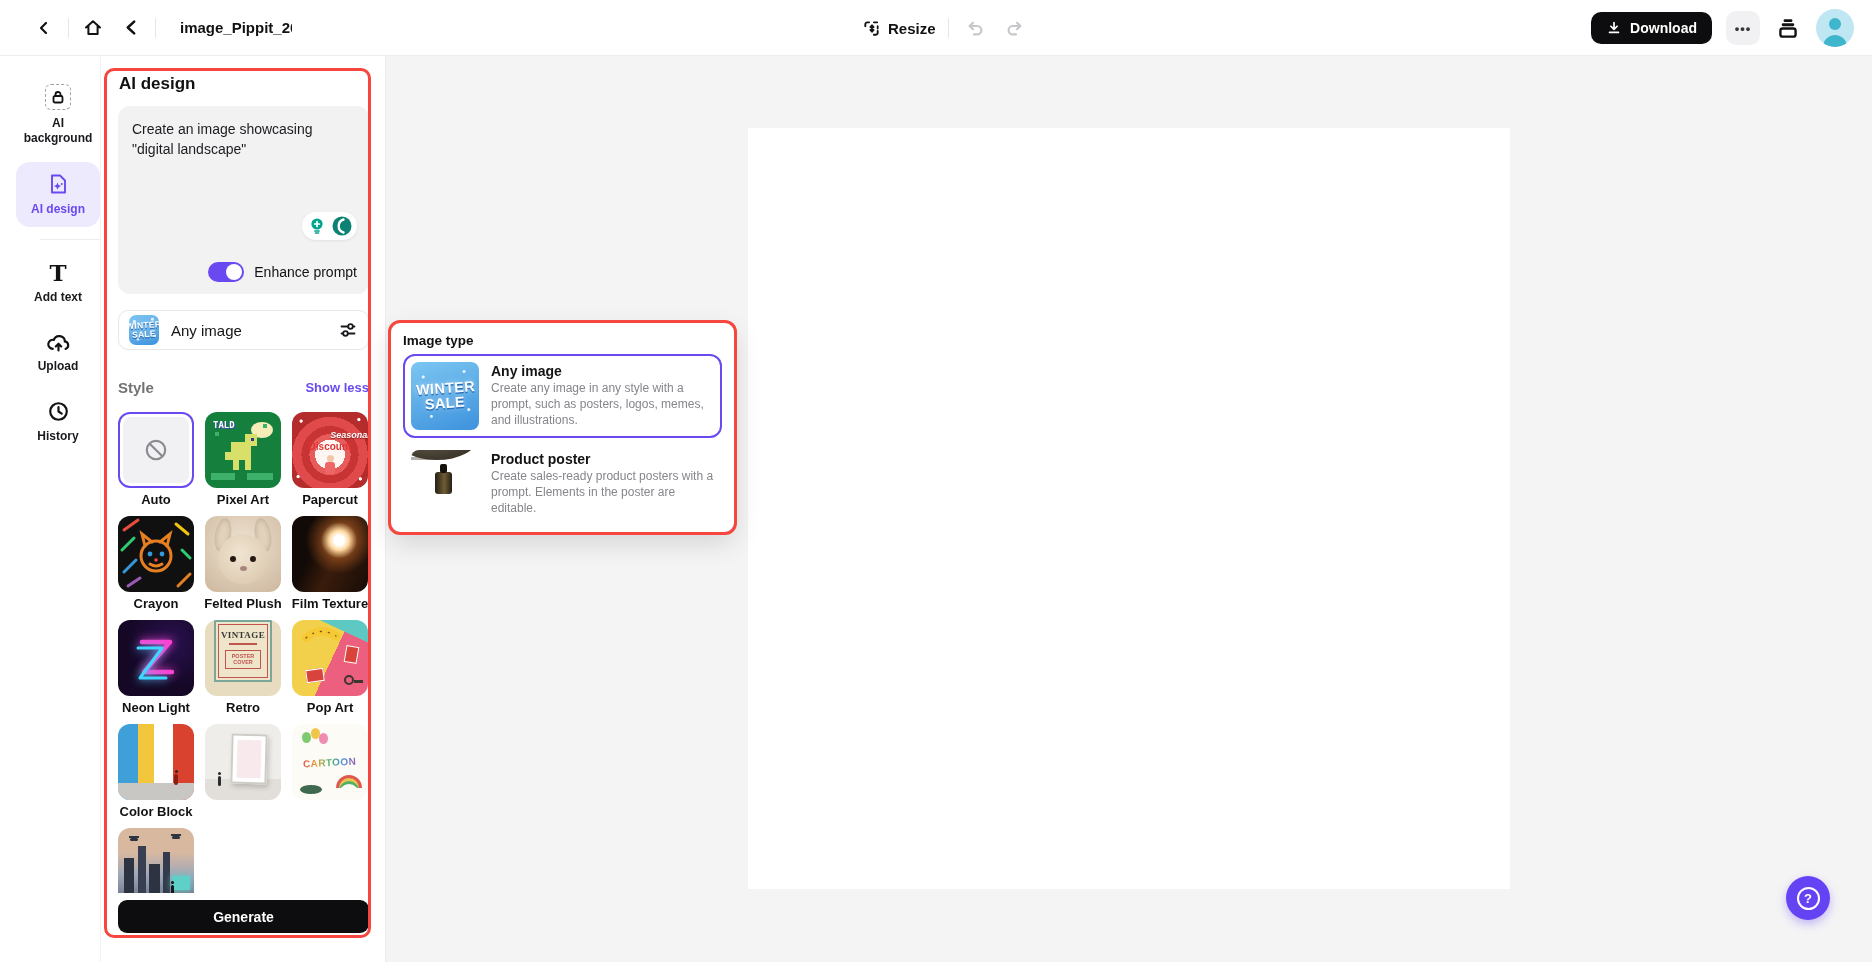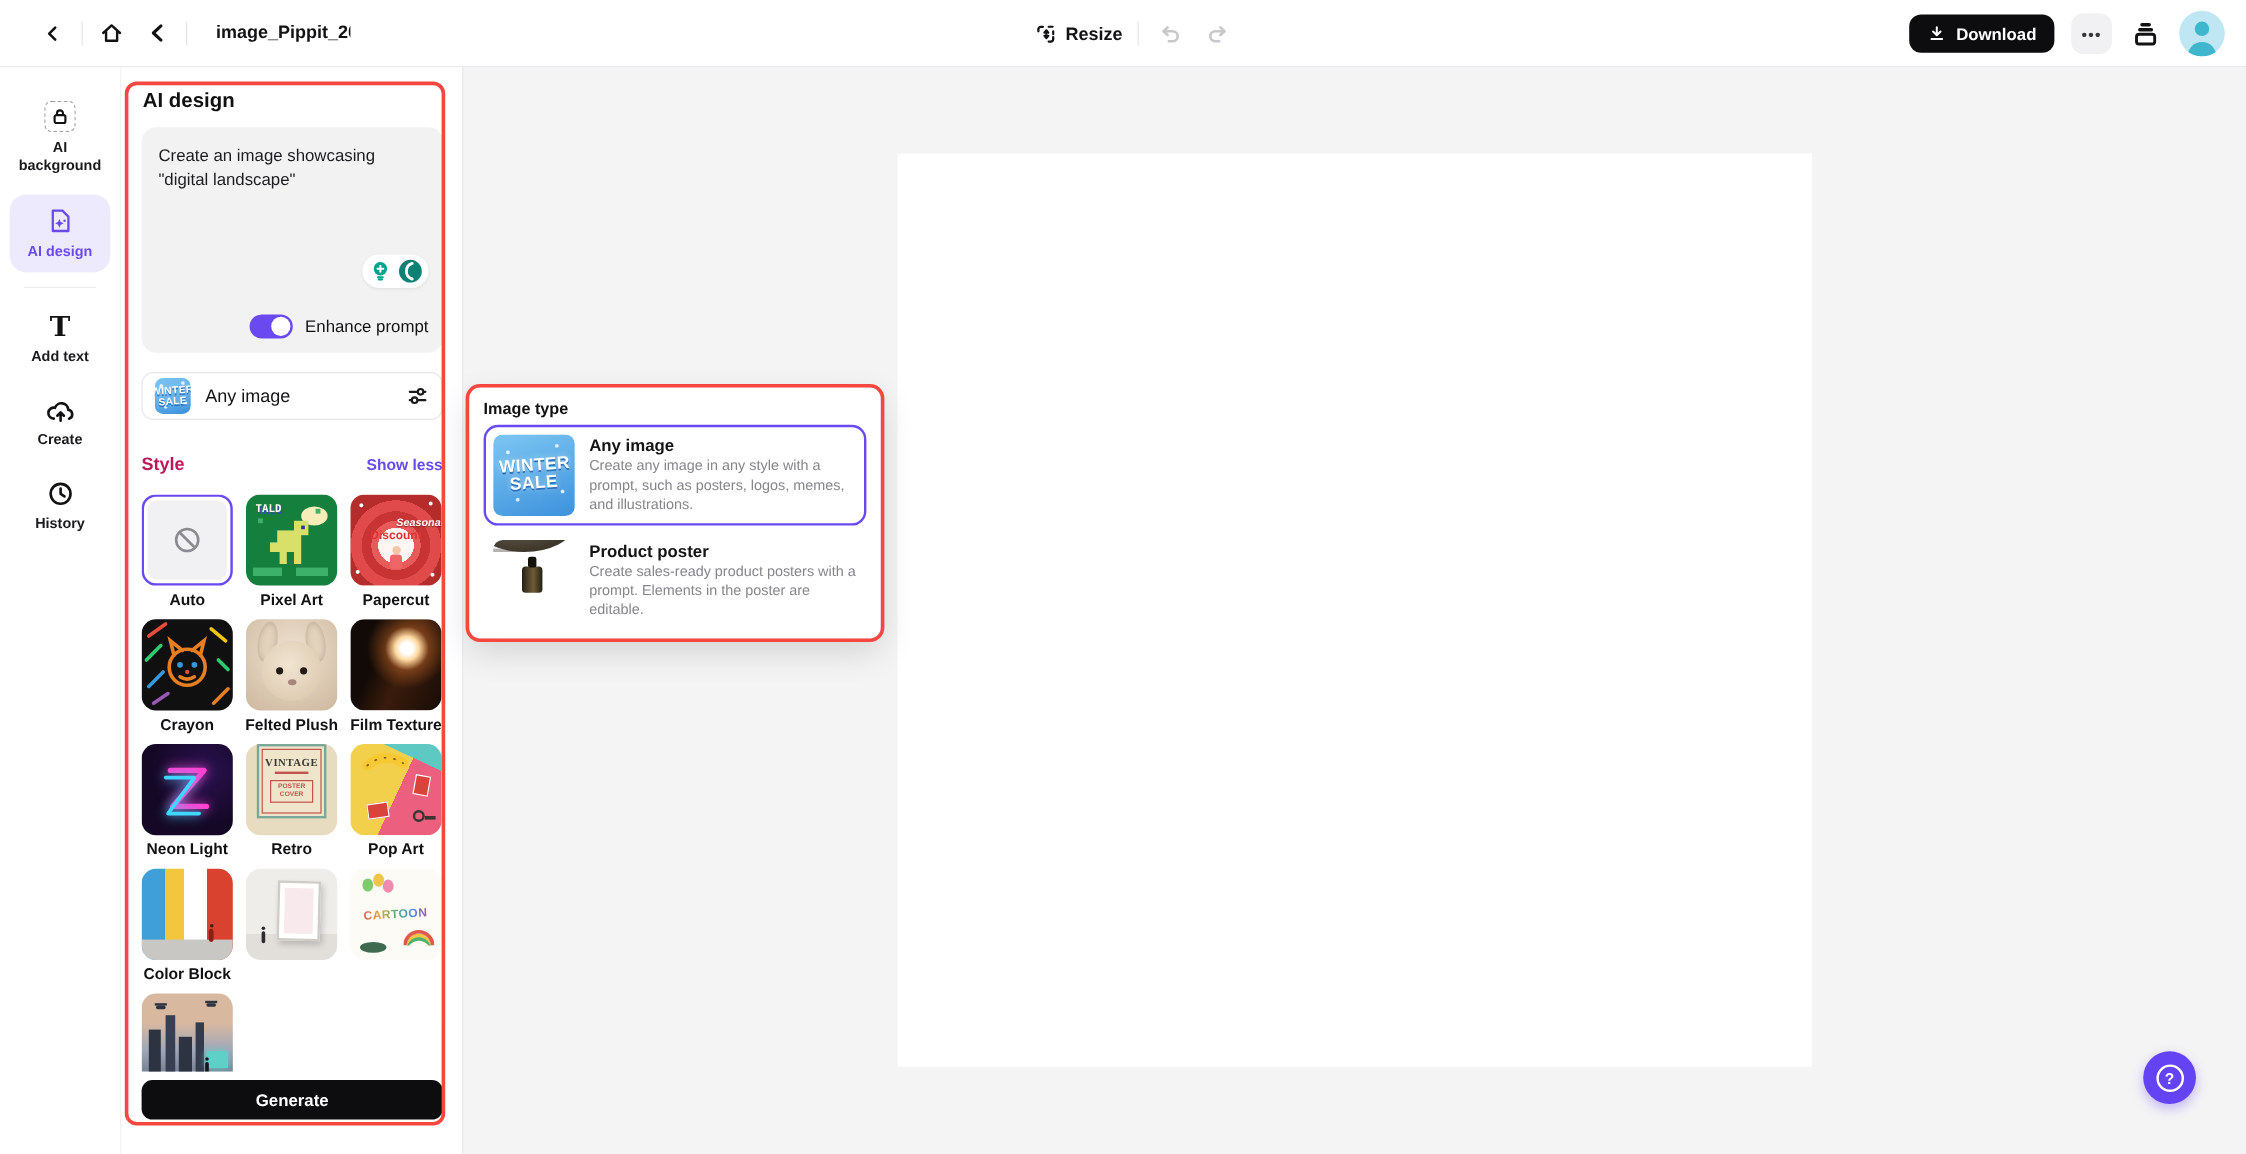--- a/index.html
+++ b/index.html
@@ -18,21 +18,21 @@
   .icon-btn{display:flex;align-items:center;justify-content:center;width:28px;height:28px;border-radius:6px;cursor:pointer;background:transparent;border:none;}
   .doc-title{font-size:15px;font-weight:700;color:#121214;max-width:112px;overflow:hidden;white-space:nowrap;margin-left:14px;}
   .tb-center{position:absolute;left:862px;top:0;height:56px;display:flex;align-items:center;gap:12px;}
   .resize-btn{display:flex;align-items:center;gap:7px;font-size:15px;font-weight:700;color:#121214;background:none;border:none;cursor:pointer;}
   .tb-right{position:absolute;right:18px;top:0;height:56px;display:flex;align-items:center;gap:14px;}
   .download-btn{display:flex;align-items:center;gap:8px;background:var(--dl);color:#fff;font-weight:700;font-size:14px;border:none;border-radius:10px;padding:8px 15px;cursor:pointer;}
   .more-btn{width:34px;height:34px;border-radius:10px;background:#f1f1f3;border:none;display:flex;align-items:center;justify-content:center;font-size:13px;font-weight:900;letter-spacing:1px;color:#38383c;cursor:pointer;}
   .avatar{width:38px;height:38px;border-radius:50%;background:#bfe7f3;overflow:hidden;display:flex;align-items:flex-end;justify-content:center;cursor:pointer;}
 
   
-  .sidebar{position:absolute;left:0;top:56px;width:100px;bottom:0;background:#fff;z-index:10;display:flex;flex-direction:column;align-items:center;padding-top:18px;}
+  .sidebar{position:absolute;left:0;top:56px;width:100px;bottom:0;background:#fff;z-index:10;display:flex;flex-direction:column;align-items:flex-end;padding-top:18px;}
   .side-item{width:84px;border-radius:14px;display:flex;flex-direction:column;align-items:center;gap:6px;padding:10px 2px;margin-bottom:6px;cursor:pointer;}
   .side-item .lbl{font-size:12px;font-weight:700;color:#1a1a1e;text-align:center;line-height:1.25;}
   .side-item.selected{background:#eeeafd;}
   .side-item.selected .lbl{color:var(--accent);}
   .side-sep{width:60px;height:1px;background:#ededf0;margin:6px 0 12px;}
   .t-glyph{font-family:"DejaVu Serif",serif;font-size:23px;font-weight:600;line-height:22px;color:#121214;}
   .dashed-frame{width:26px;height:26px;border:1.6px dashed #a0a0a8;border-radius:6px;display:flex;align-items:center;justify-content:center;}
 
   
   .panel{position:absolute;left:100px;top:56px;width:285px;bottom:0;background:#fff;border-left:1px solid #f2f2f4;box-shadow:1px 0 0 #ececef;z-index:10;overflow:hidden;}
@@ -40,21 +40,21 @@
   .prompt-box{position:absolute;left:17px;top:50px;width:251px;height:188px;background:#f2f2f3;border-radius:12px;padding:13px 14px;cursor:text;}
   .prompt-text{font-size:14px;line-height:1.45;color:#1c1c20;white-space:pre-wrap;width:224px;}
   .tool-pill{position:absolute;right:12px;bottom:54px;background:#fff;border-radius:15px;padding:3px 4px;display:flex;align-items:center;gap:3px;box-shadow:0 1px 3px rgba(0,0,0,.08);}
   .enhance-row{position:absolute;right:12px;bottom:12px;display:flex;align-items:center;gap:10px;}
   .enhance-lbl{font-size:14px;color:#121214;}
   .toggle{width:36px;height:20px;border-radius:10px;background:var(--accent);position:relative;cursor:pointer;}
   .toggle .knob{position:absolute;top:2px;left:18px;width:16px;height:16px;border-radius:50%;background:#fff;}
   .type-chip{position:absolute;left:17px;top:254px;width:251px;height:40px;border:1px solid #e7e7ea;border-radius:10px;display:flex;align-items:center;gap:12px;padding:0 10px;cursor:pointer;background:#fff;}
   .type-chip .chip-lbl{font-size:15px;color:#141416;flex:1;}
   .style-row{position:absolute;left:17px;top:323px;width:251px;display:flex;align-items:center;justify-content:space-between;}
-  .style-title{font-size:15px;font-weight:800;color:#be185d;}
+  .style-title{font-size:15px;font-weight:800;color:#737373;}
   .show-less{font-size:13px;font-weight:600;color:var(--accent);cursor:pointer;}
   .grid-clip{position:absolute;left:17px;top:356px;width:252px;height:481px;overflow:hidden;}
   .style-grid{display:grid;grid-template-columns:repeat(3,76px);column-gap:11px;row-gap:8px;}
   .style-cell{width:76px;display:flex;flex-direction:column;align-items:center;cursor:pointer;}
   .tile{width:76px;height:76px;border-radius:12px;overflow:hidden;position:relative;flex:none;}
   .style-cell.selected .tile{width:76px;height:76px;border:2px solid var(--accent);background:#fff;padding:3px;}
   .style-cell.selected .tile .tile-inner{width:100%;height:100%;border-radius:8px;background:#f1f1f3;display:flex;align-items:center;justify-content:center;}
   .cell-lbl{margin-top:4px;font-size:13px;font-weight:600;color:#121214;height:16px;white-space:nowrap;}
   .generate-btn{position:absolute;left:17px;top:844px;width:251px;height:33px;background:#0d0d0f;color:#fff;font-size:14px;font-weight:800;border:none;border-radius:9px;cursor:pointer;font-family:"Liberation Sans",sans-serif;}
 
@@ -304,21 +304,21 @@
     <span class="t-glyph">T</span>
     <span class="lbl">Add text</span>
   </div>
   <div class="side-item">
     <span>
       <svg width="25" height="22" viewBox="0 0 22 19">
           <path d="M6 15.5 a4 4 0 1 1 .9-7.9 A5 5 0 0 1 16.6 9 a3.4 3.4 0 0 1 .6 6.6" fill="none" stroke="#121214" stroke-width="1.9" stroke-linecap="round"></path>
           <path d="M11 17 V11.2 M8.6 13.4 L11 11 L13.4 13.4" fill="none" stroke="#121214" stroke-width="1.9" stroke-linecap="round" stroke-linejoin="round"></path>
         </svg>
     </span>
-    <span class="lbl">Create</span>
+    <span class="lbl">Upload</span>
   </div>
   <div class="side-item">
     <span>
       <svg width="23" height="23" viewBox="0 0 20 20">
           <circle cx="10" cy="10" r="7.2" fill="none" stroke="#121214" stroke-width="1.9"></circle>
           <path d="M10 6.2 V10 l2.8 1.9" fill="none" stroke="#121214" stroke-width="1.9" stroke-linecap="round" stroke-linejoin="round"></path>
         </svg>
     </span>
     <span class="lbl">History</span>
   </div>

